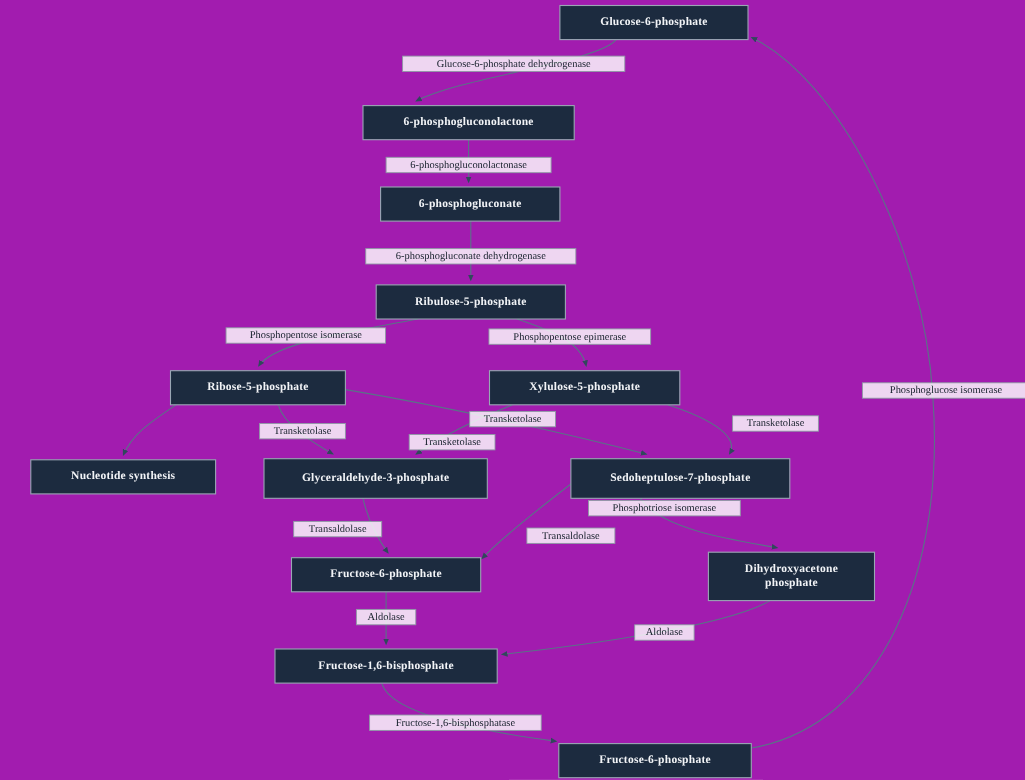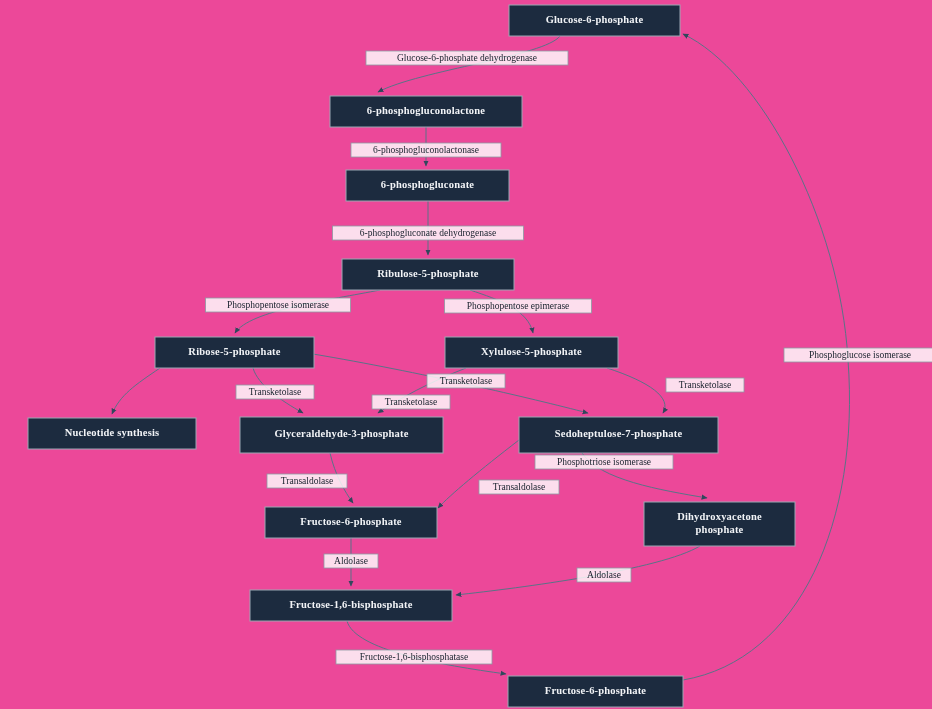--- a/index.html
+++ b/index.html
@@ -10,21 +10,21 @@
   body {
     width: 932px;
     height: 709px;
     font-family: "Liberation Serif", serif;
     overflow: hidden;
   }
   #diagram-root {
     position: relative;
     width: 932px;
     height: 709px;
-    background: #ec4899;
+    background: #a21caf;
   }
   svg#pathway-svg {
     position: absolute;
     top: 0;
     left: 0;
     width: 932px;
     height: 709px;
     display: block;
   }
   .node-rect {

